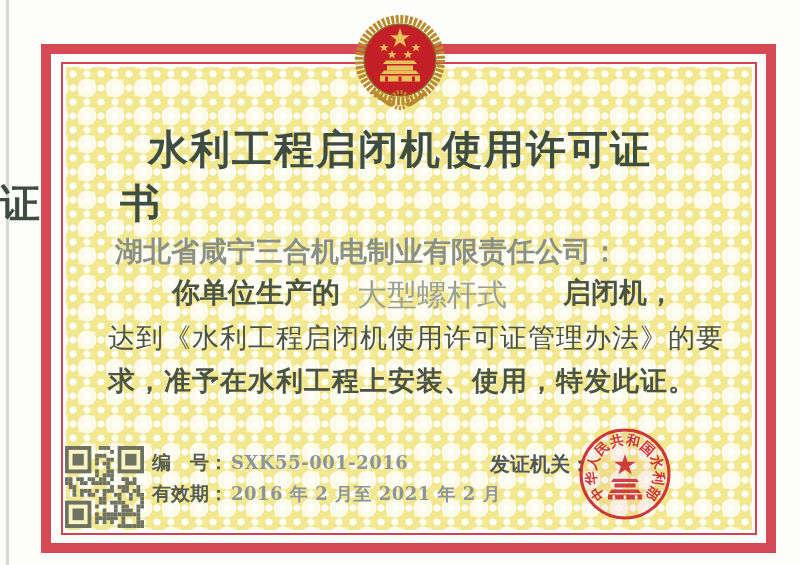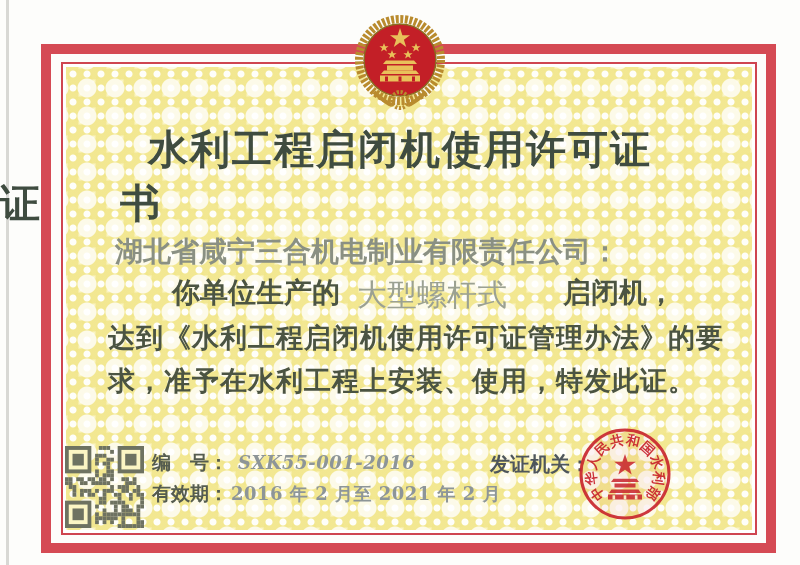--- a/index.html
+++ b/index.html
@@ -28,21 +28,21 @@
   .abs { position:absolute; }
 
   .title { left:0; top:122px; width:800px; text-align:center;
            font-size:40px; font-weight:bold; color:#3f4c40; letter-spacing:2px; }
   .subtitle { left:0; top:176px; width:800px; text-align:left;
               font-size:40px; font-weight:bold; color:#3f4c40; }
 
   .recipient { left:115px; top:233px; font-size:28px; font-weight:bold; color:#8a9083; }
   .body-dark { font-size:28px; font-weight:bold; color:#4b5442; }
   .product   { font-size:30px; color:#9ba192; }
-  .bl2 { left:108px; top:320px; font-size:27px; font-weight:bold; color:#4b5442; letter-spacing:1px; }
+  .bl2 { left:108px; top:320px; font-size:27px; font-weight:normal; color:#4b5442; letter-spacing:1px; }
   .bl3 { left:108px; top:363px; font-size:27px; font-weight:bold; color:#4b5442; letter-spacing:1px; }
 
   .field-label { font-size:19px; font-weight:bold; color:#555c4f; }
   .field-value { font-size:18px; font-weight:bold; color:#8d9598; letter-spacing:.5px; }
   .issuer-label { font-size:20px; font-weight:bold; color:#4e565c; }
   .issue-date { font-size:19px; font-weight:bold; color:#98a0a8; z-index:1; }
 
   .qr { left:65px; top:446px; width:79px; height:82px; }
   .emblem { left:354px; top:12px; width:92px; height:101px; z-index:3; }
   .seal { left:575px; top:423px; width:100px; height:102px; z-index:2; }
@@ -225,21 +225,21 @@
       <rect x="2" y="2" width="3" height="3" fill="#6e7261"></rect>
       <rect x="14" y="0" width="7" height="7" fill="#6e7261"></rect>
       <rect x="15" y="1" width="5" height="5" fill="#fbf5c4"></rect>
       <rect x="16" y="2" width="3" height="3" fill="#6e7261"></rect>
       <rect x="0" y="14" width="7" height="7" fill="#6e7261"></rect>
       <rect x="1" y="15" width="5" height="5" fill="#fbf5c4"></rect>
       <rect x="2" y="16" width="3" height="3" fill="#6e7261"></rect>
     </svg>
 
   <span class="abs field-label" style="left:152px; top:450px;">编　号：</span>
-  <span class="abs field-value" style="left:238px; top:452px;font-style:italic;">SXK55-001-2016</span>
+  <span class="abs field-value" style="left:231px; top:452px;">SXK55-001-2016</span>
   <span class="abs field-label" style="left:152px; top:481px;">有效期：</span>
   <span class="abs field-value" style="left:231px; top:482px;">2016 年 2 月至 2021 年 2 月</span>
 
   <span class="abs issuer-label" style="left:490px; top:451px;">发证机关：</span>
 
   <svg class="seal abs" viewBox="0 0 100 102">
     <circle cx="50" cy="51" r="44" fill="rgba(200,35,44,0.06)" stroke="#c8232c" stroke-width="3" opacity=".9"></circle>
     <g class="seal-chars" fill="#c8232c" font-size="13.5" font-weight="bold" text-anchor="middle" opacity=".92">
         <text x="50" y="21.5" transform="rotate(-125 50 51)">中</text>
         <text x="50" y="21.5" transform="rotate(-97.22222222222223 50 51)">华</text>

